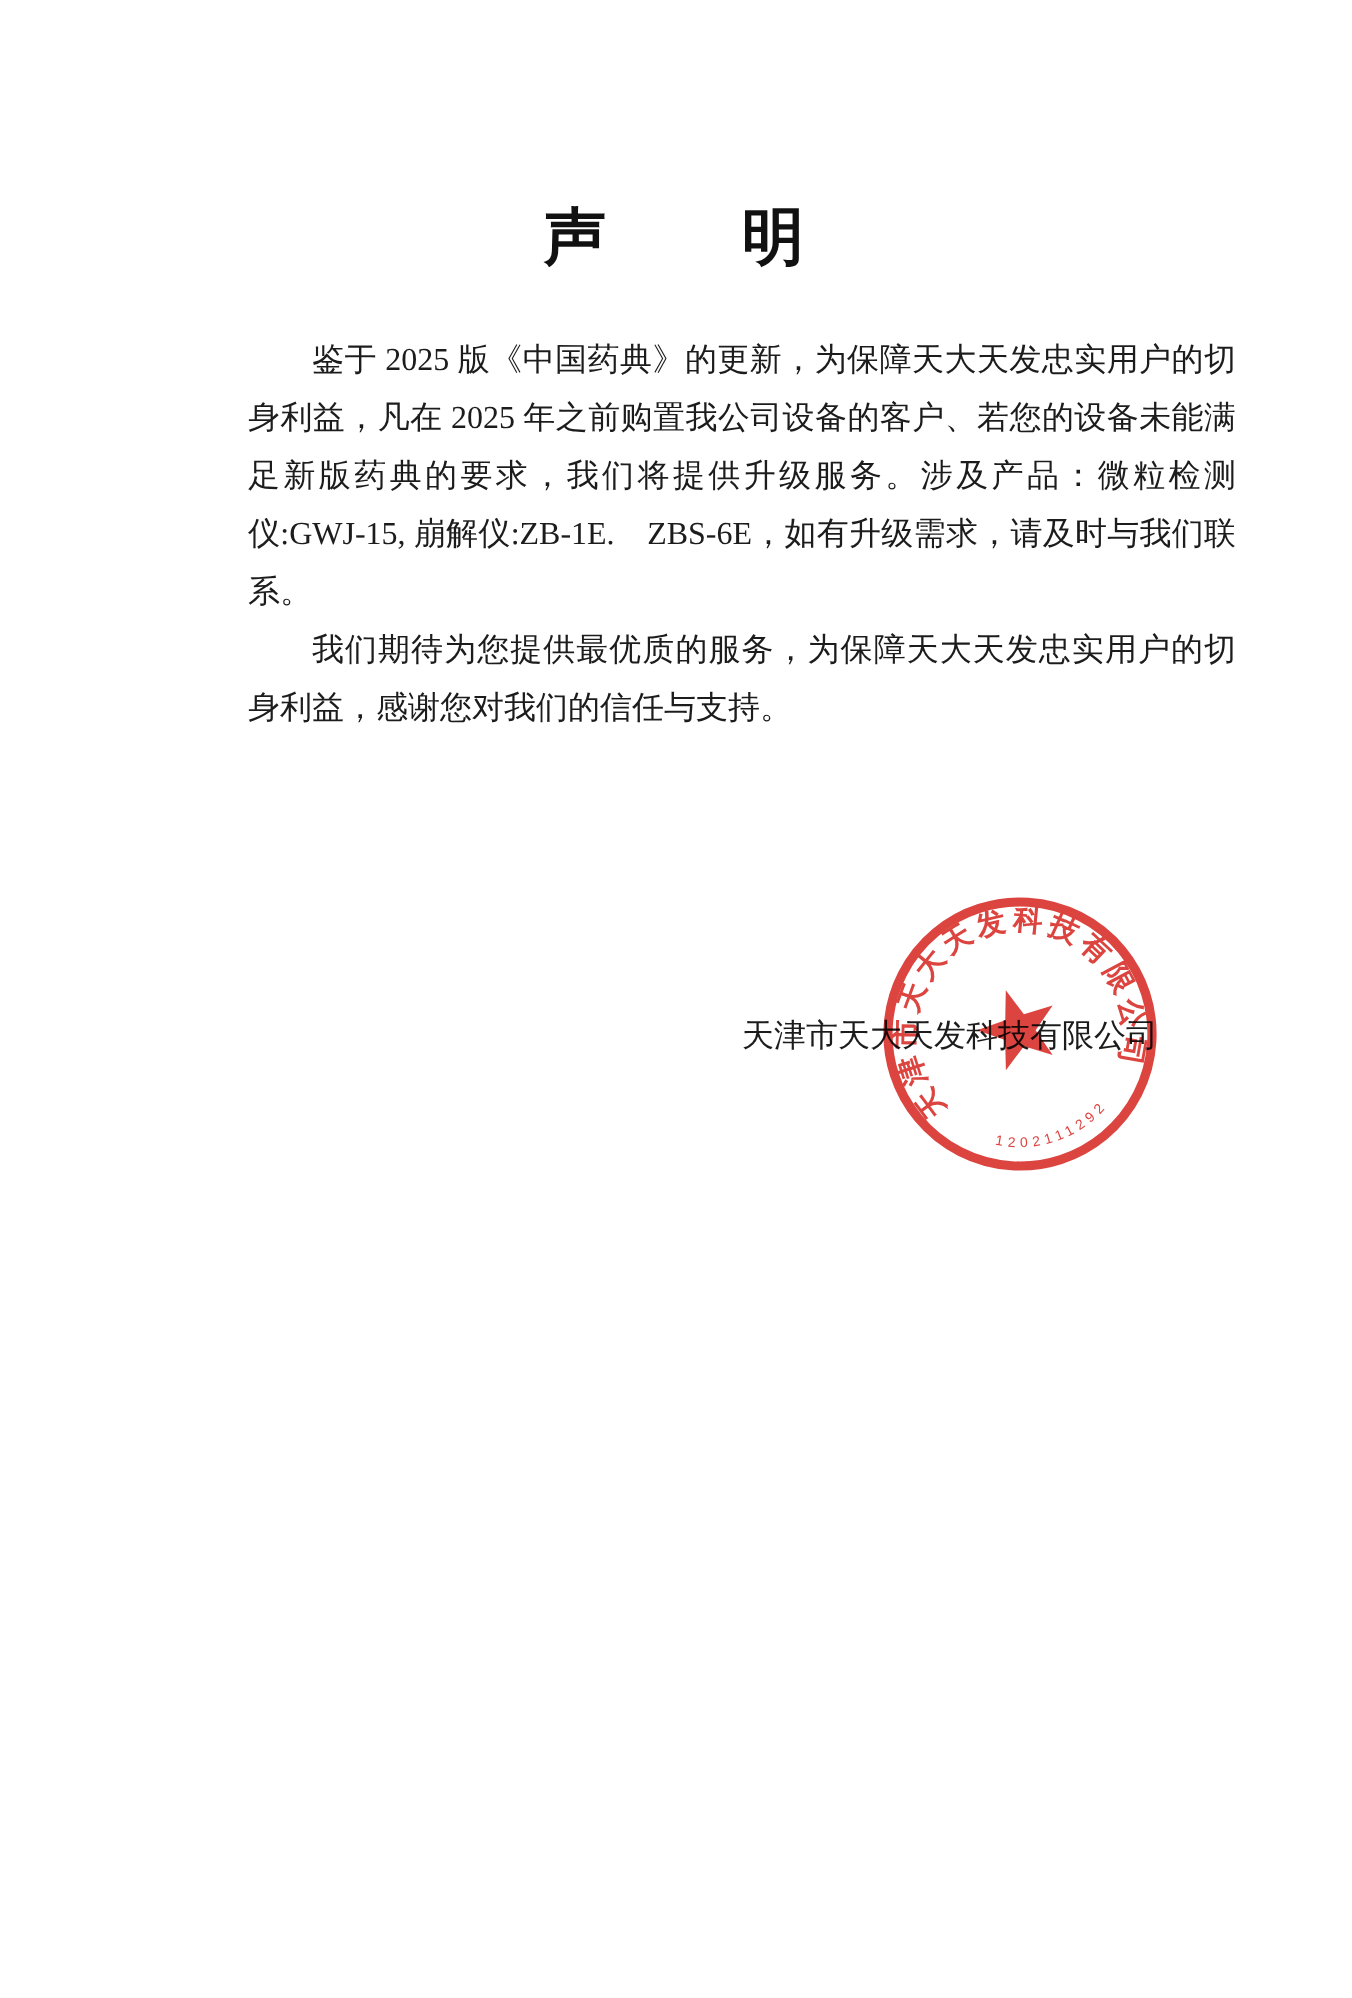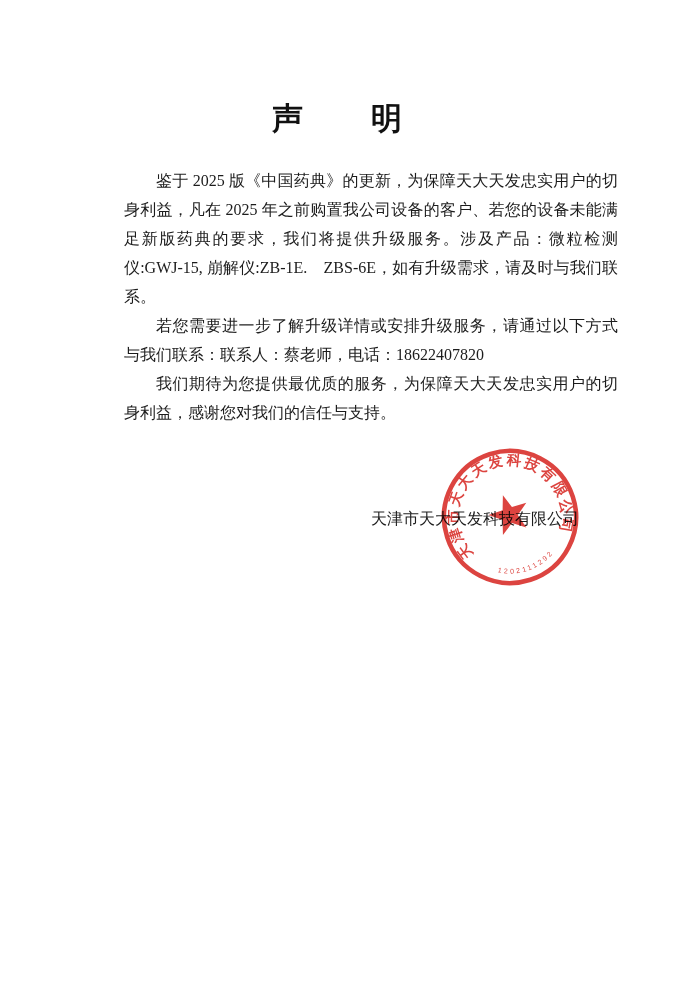--- a/index.html
+++ b/index.html
@@ -65,21 +65,20 @@
 </style>
 </head>
 <body>
 
 <div class="page">
 
   <div class="doc-title">声　　明</div>
 
   <div class="doc-body">
     <p>鉴于 2025 版《中国药典》的更新，为保障天大天发忠实用户的切身利益，凡在 2025 年之前购置我公司设备的客户、若您的设备未能满足新版药典的要求，我们将提供升级服务。涉及产品：微粒检测仪:GWJ-15, 崩解仪:ZB-1E.　ZBS-6E，如有升级需求，请及时与我们联系。</p>
-    <p>若您需要进一步了解升级详情或安排升级服务，请通过以下方式与我们联系：联系人：蔡老师，电话：18622407820</p>
     <p>我们期待为您提供最优质的服务，为保障天大天发忠实用户的切身利益，感谢您对我们的信任与支持。</p>
   </div>
 
   <div class="signature">
     <div>天津市天大天发科技有限公司</div>
   </div>
 
   <div class="seal">
     <svg viewBox="-102 -102 204 204" xmlns="http://www.w3.org/2000/svg">
       <g transform="rotate(-18)">

